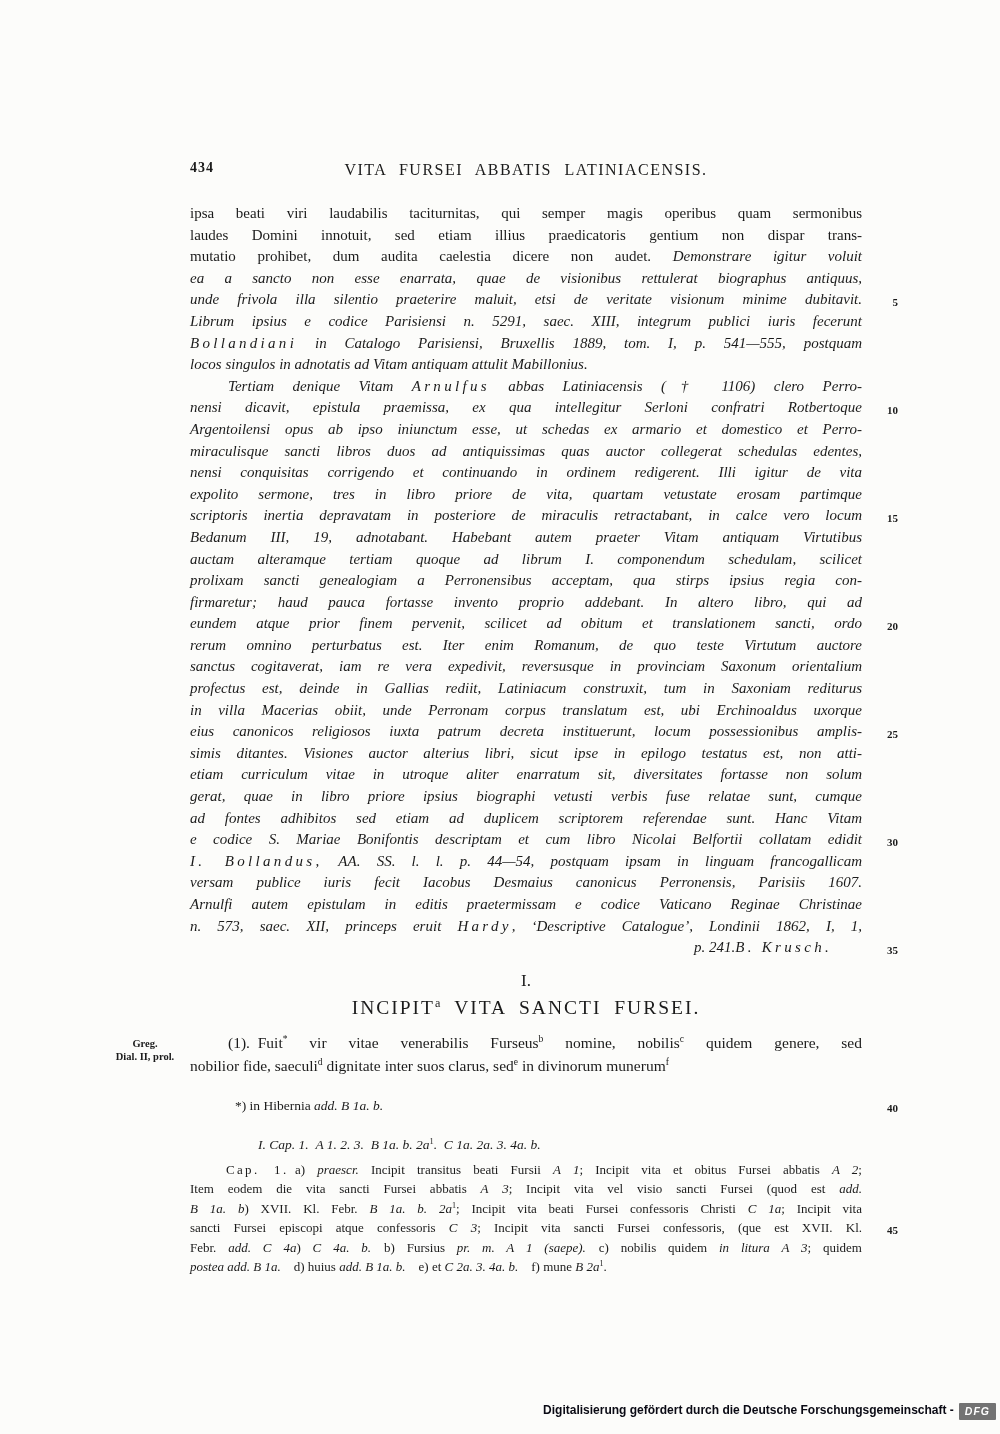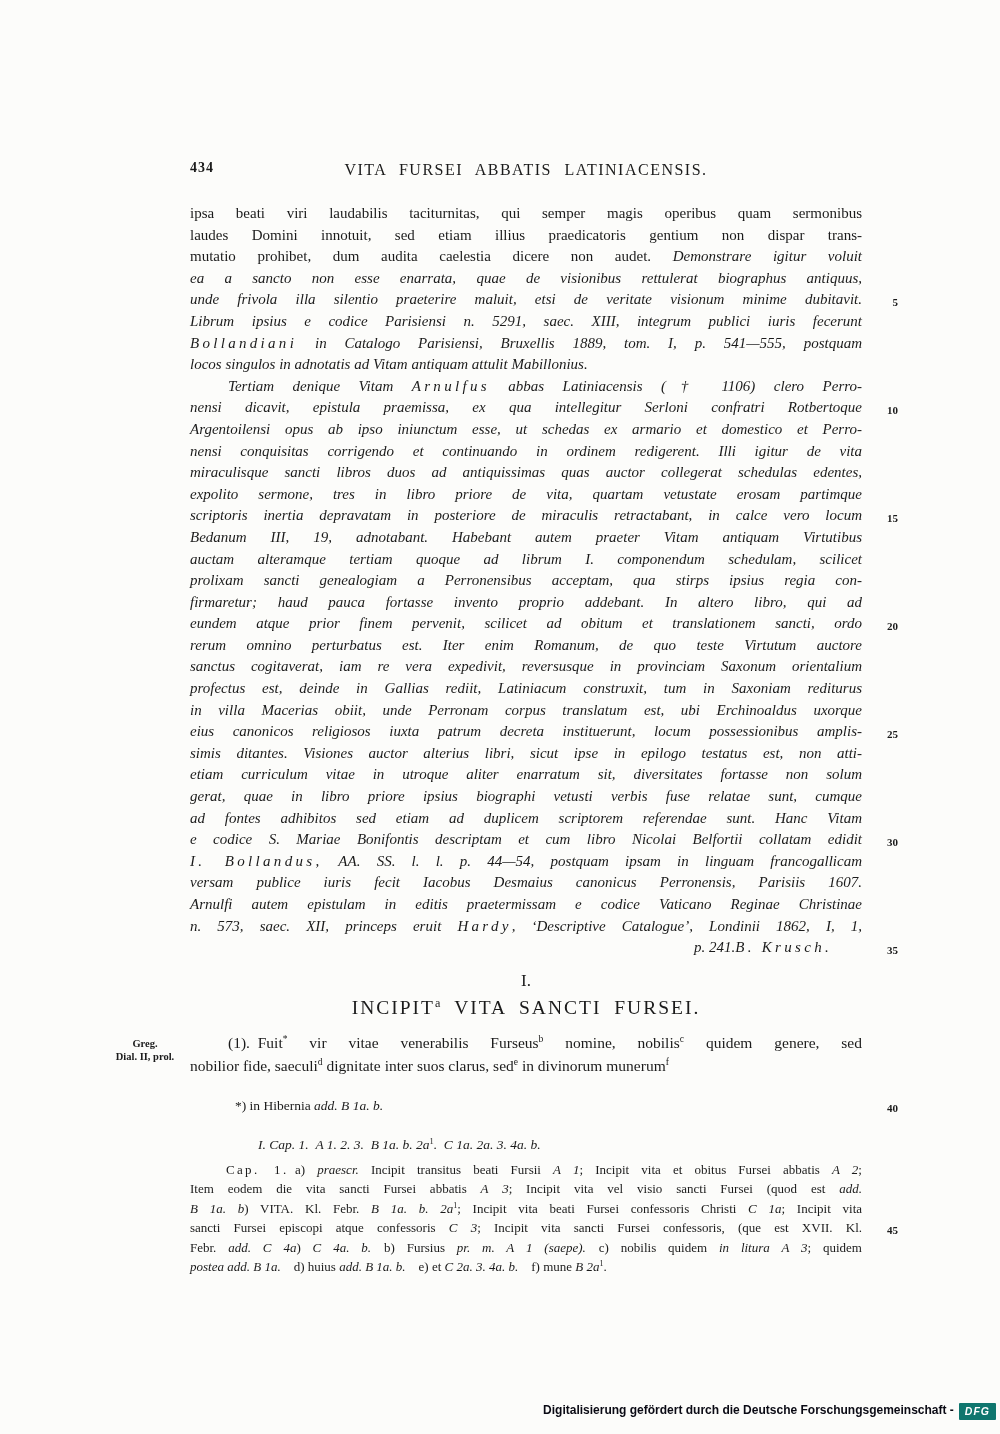--- a/index.html
+++ b/index.html
@@ -69,22 +69,22 @@
         <div class="tl"><span class="s-i">ea a sancto non esse enarrata, quae de visionibus rettulerat biographus antiquus,</span></div>
         <div class="tl"><span class="s-i">unde frivola illa silentio praeterire maluit, etsi de veritate visionum minime dubitavit.</span><span class="lnum">5</span></div>
         <div class="tl"><span class="s-i">Librum ipsius e codice Parisiensi n. 5291, saec. XIII, integrum publici iuris fecerunt</span></div>
         <div class="tl"><span class="s-isp">Bollandiani</span><span class="s-i"> in Catalogo Parisiensi, Bruxellis 1889, tom. I, p. 541—555, postquam</span></div>
         <div class="tl last"><span class="s-i">locos singulos in adnotatis ad Vitam antiquam attulit Mabillonius.</span></div>
       </div>
     <div>
         <div class="tl ind"><span class="s-i">Tertiam denique Vitam </span><span class="s-isp">Arnulfus</span><span class="s-i"> abbas Latiniacensis († 1106) clero Perro-</span></div>
         <div class="tl"><span class="s-i">nensi dicavit, epistula praemissa, ex qua intellegitur Serloni confratri Rotbertoque</span><span class="lnum">10</span></div>
         <div class="tl"><span class="s-i">Argentoilensi opus ab ipso iniunctum esse, ut schedas ex armario et domestico et Perro-</span></div>
+        <div class="tl"><span class="s-i">miraculisque sancti libros duos ad antiquissimas quas auctor collegerat schedulas edentes,</span></div>
         <div class="tl"><span class="s-i">nensi conquisitas corrigendo et continuando in ordinem redigerent. Illi igitur de vita</span></div>
-        <div class="tl"><span class="s-i">miraculisque sancti libros duos ad antiquissimas quas auctor collegerat schedulas edentes,</span></div>
         <div class="tl"><span class="s-i">expolito sermone, tres in libro priore de vita, quartam vetustate erosam partimque</span></div>
         <div class="tl"><span class="s-i">scriptoris inertia depravatam in posteriore de miraculis retractabant, in calce vero locum</span><span class="lnum">15</span></div>
         <div class="tl"><span class="s-i">Bedanum III, 19, adnotabant. Habebant autem praeter Vitam antiquam Virtutibus</span></div>
         <div class="tl"><span class="s-i">auctam alteramque tertiam quoque ad librum I. componendum schedulam, scilicet</span></div>
         <div class="tl"><span class="s-i">prolixam sancti genealogiam a Perronensibus acceptam, qua stirps ipsius regia con-</span></div>
         <div class="tl"><span class="s-i">firmaretur; haud pauca fortasse invento proprio addebant. In altero libro, qui ad</span></div>
         <div class="tl"><span class="s-i">eundem atque prior finem pervenit, scilicet ad obitum et translationem sancti, ordo</span><span class="lnum">20</span></div>
         <div class="tl"><span class="s-i">rerum omnino perturbatus est. Iter enim Romanum, de quo teste Virtutum auctore</span></div>
         <div class="tl"><span class="s-i">sanctus cogitaverat, iam re vera expedivit, reversusque in provinciam Saxonum orientalium</span></div>
         <div class="tl"><span class="s-i">profectus est, deinde in Gallias rediit, Latiniacum construxit, tum in Saxoniam rediturus</span></div>
@@ -126,24 +126,24 @@
       <div class="tl last"><span class="s-r">*) in Hibernia </span><span class="s-i">add. B 1a. b.</span><span class="lnum">40</span></div>
     </div>
 
   <div class="app-heading">
       <div class="tl last ind2"><span class="s-i">I. Cap. 1. A 1. 2. 3. B 1a. b. 2a</span><span class="s-sup">1</span><span class="s-i">. C 1a. 2a. 3. 4a. b.</span></div>
     </div>
 
   <div class="apparatus">
       <div class="tl ind"><span class="s-sp">Cap. 1.</span><span class="s-r"> a) </span><span class="s-i">praescr.</span><span class="s-r"> Incipit transitus beati Fursii </span><span class="s-i">A 1</span><span class="s-r">; Incipit vita et obitus Fursei abbatis </span><span class="s-i">A 2</span><span class="s-r">;</span></div>
       <div class="tl"><span class="s-r">Item eodem die vita sancti Fursei abbatis </span><span class="s-i">A 3</span><span class="s-r">; Incipit vita vel visio sancti Fursei (quod est </span><span class="s-i">add.</span></div>
-      <div class="tl"><span class="s-i">B 1a. b</span><span class="s-r">) VITA. Kl. Febr. </span><span class="s-i">B 1a. b. 2a</span><span class="s-sup">1</span><span class="s-r">; Incipit vita beati Fursei confessoris Christi </span><span class="s-i">C 1a</span><span class="s-r">; Incipit vita</span></div>
+      <div class="tl"><span class="s-i">B 1a. b</span><span class="s-r">) XVII. Kl. Febr. </span><span class="s-i">B 1a. b. 2a</span><span class="s-sup">1</span><span class="s-r">; Incipit vita beati Fursei confessoris Christi </span><span class="s-i">C 1a</span><span class="s-r">; Incipit vita</span></div>
       <div class="tl"><span class="s-r">sancti Fursei episcopi atque confessoris </span><span class="s-i">C 3</span><span class="s-r">; Incipit vita sancti Fursei confessoris, (que est XVII. Kl.</span><span class="lnum">45</span></div>
       <div class="tl"><span class="s-r">Febr. </span><span class="s-i">add. C 4a</span><span class="s-r">) </span><span class="s-i">C 4a. b.</span><span class="s-r"> b) Fursius </span><span class="s-i">pr. m. A 1 </span><span class="s-i">(saepe).</span><span class="s-r"> c) nobilis quidem </span><span class="s-i">in litura A 3</span><span class="s-r">; quidem</span></div>
       <div class="tl last"><span class="s-i">postea add. B 1a.</span><span class="s-r"> d) huius </span><span class="s-i">add. B 1a. b.</span><span class="s-r"> e) et </span><span class="s-i">C 2a. 3. 4a. b.</span><span class="s-r"> f) mune </span><span class="s-i">B 2a</span><span class="s-sup">1</span><span class="s-r">.</span></div>
     </div>
 
   <div class="footer">
     <span>Digitalisierung gefördert durch die Deutsche Forschungsgemeinschaft -</span>
-    <span class="dfg-logo" style="background: #0f766e;">DFG</span>
+    <span class="dfg-logo" style="background: #737373;">DFG</span>
   </div>
 
 </div>
 
 </body></html>

